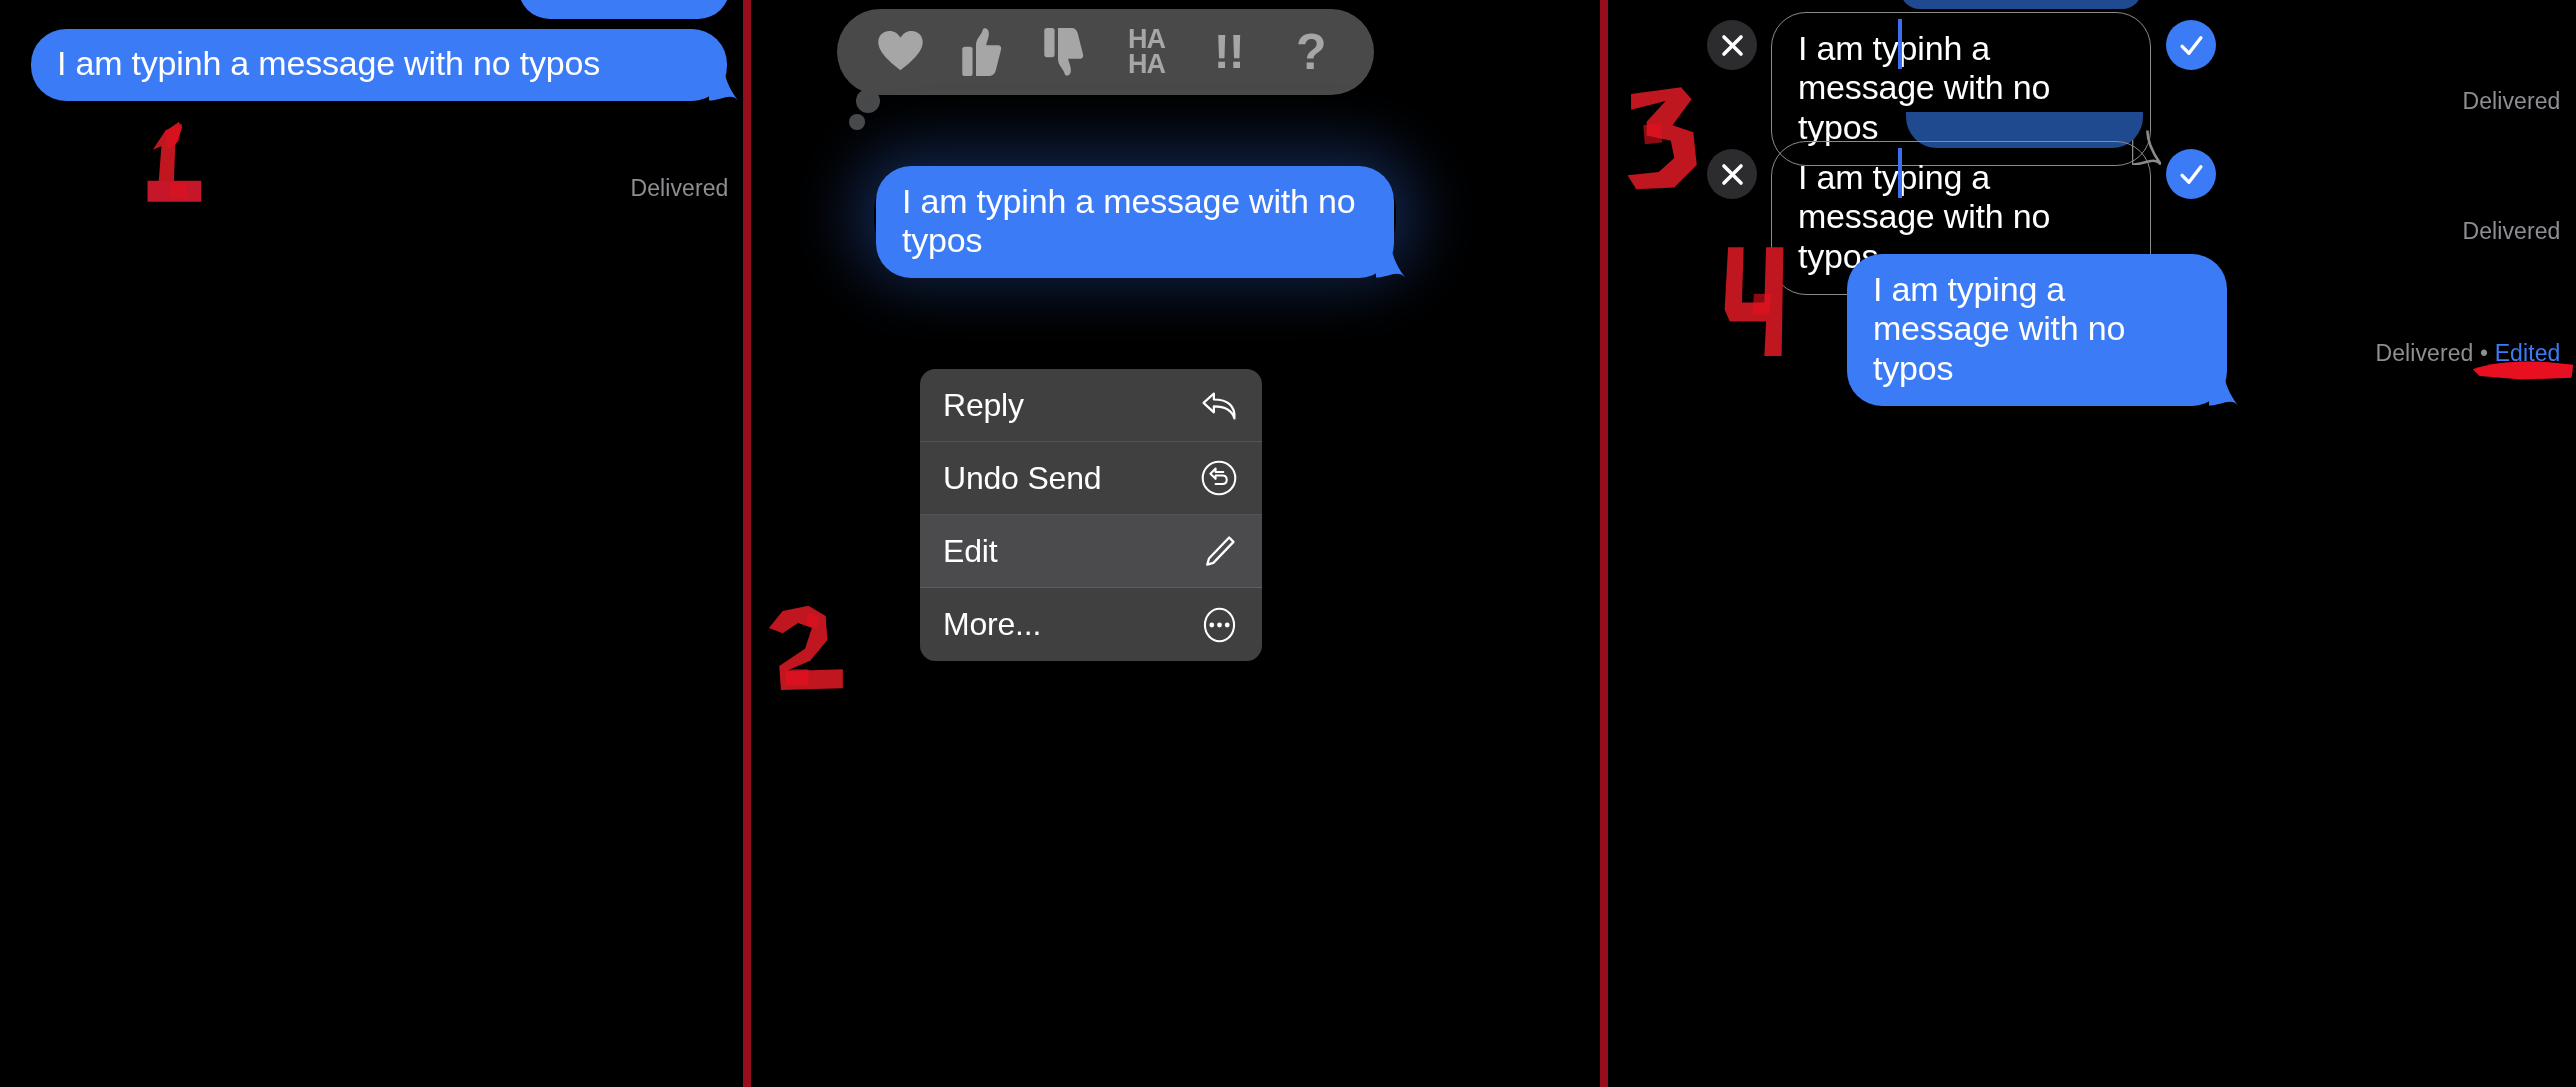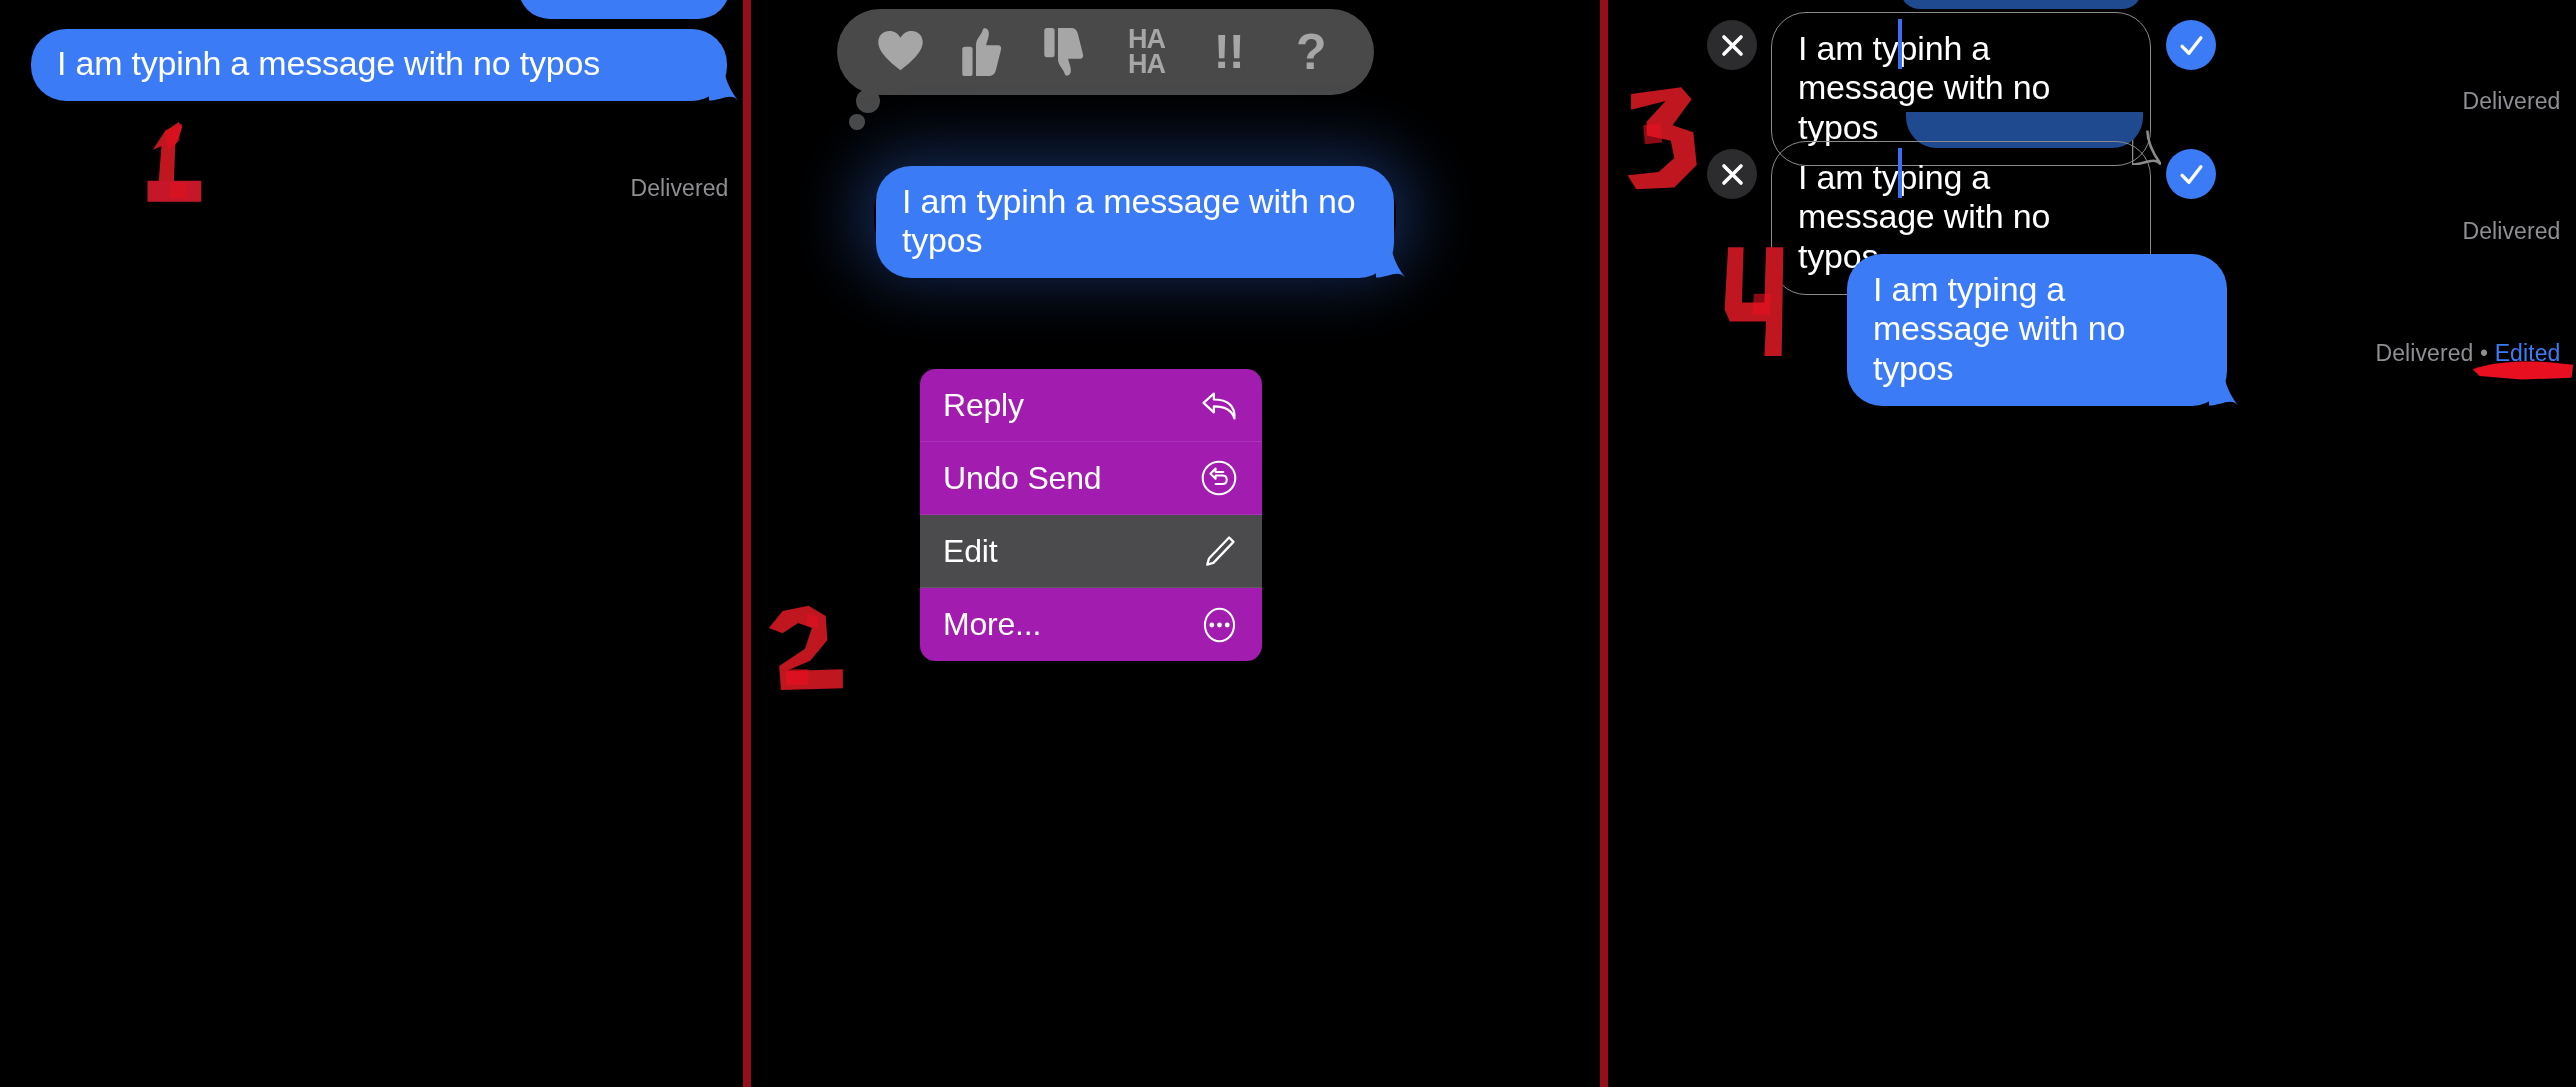--- a/index.html
+++ b/index.html
@@ -100,21 +100,21 @@
   .react-haha { font-size:27px; }
   .react-bang { font-size:48px; }
   .react-q    { font-size:50px; }
 
   .tailbub { position:absolute; border-radius:50%; background:#494949; }
 
   
   #context-menu {
     position:absolute;
     width:342px;
-    background:#a21caf;
+    background:#404040;
     border-radius:15.5px;
     overflow:hidden;
   }
   .menu-item {
     height:73px;
     display:flex; align-items:center; justify-content:space-between;
     padding:0 23px 0 23px;
     color:#fff;
     font-size:32px;
     letter-spacing:-0.2px;

